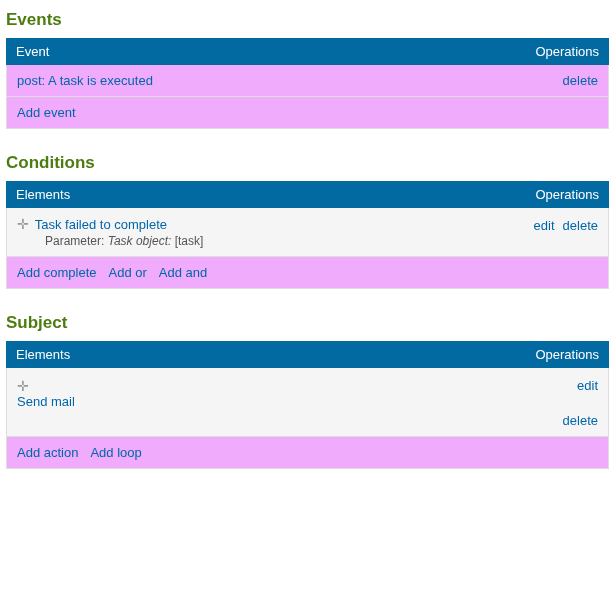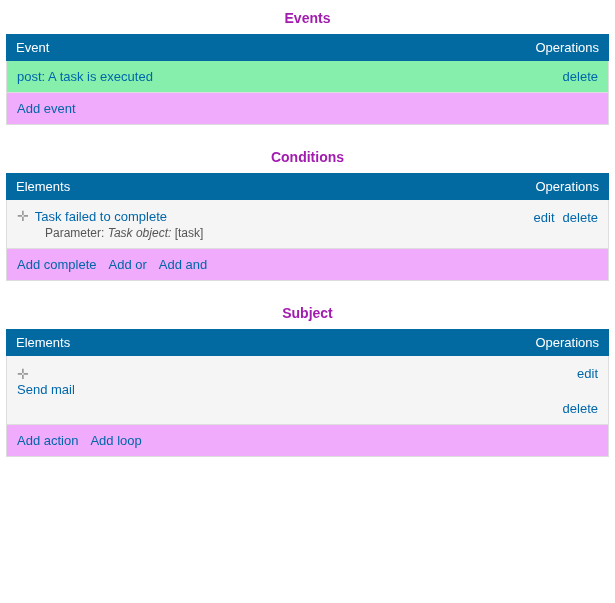--- a/index.html
+++ b/index.html
@@ -6,25 +6,24 @@
     body {
       font-family: Arial, sans-serif;
       font-size: 13px;
       background: #fff;
       color: #333;
       padding: 10px 6px;
       width: 615px;
     }
 
     .section-title {
-      font-size: 14px;
+      font-size: 17px;
       font-weight: bold;
       margin-bottom: 8px;
-      color: #a21caf;
-      text-align: center;
+      color: #4d7c0f;
     }
 
     .section {
       margin-bottom: 24px;
     }
 
     .table-header {
       background: #0369a1;
       color: #fff;
       display: flex;
@@ -94,21 +93,21 @@
 
     .param-text em {
       font-style: italic;
     }
 
     .event-row {
       display: flex;
       justify-content: space-between;
       align-items: center;
       padding: 8px 10px;
-      background: #86efac;
+      background: #f0abfc;
       border: 1px solid #ddd;
       border-top: none;
     }
 
     .event-text {
       color: #0066aa;
     }
 
     .actions-row {
       background: #f5f5f5;

